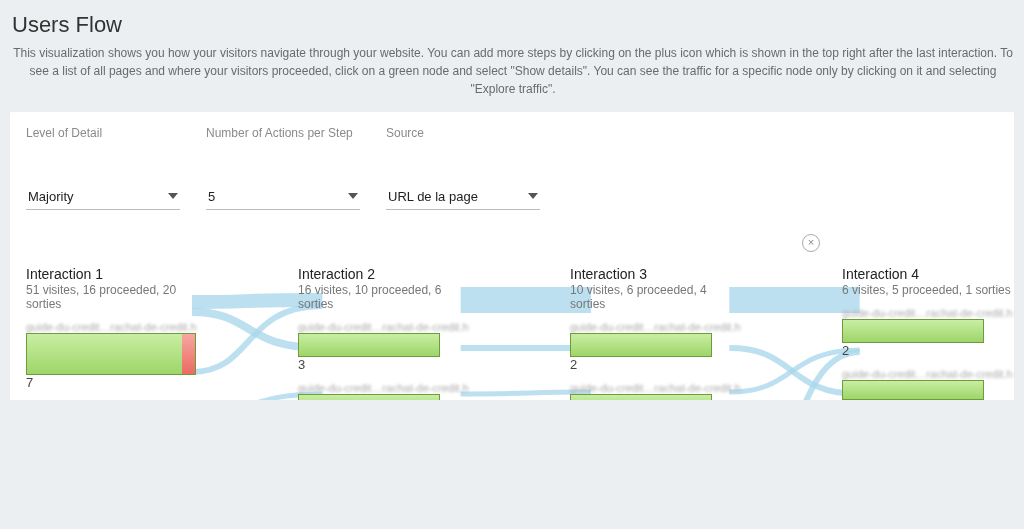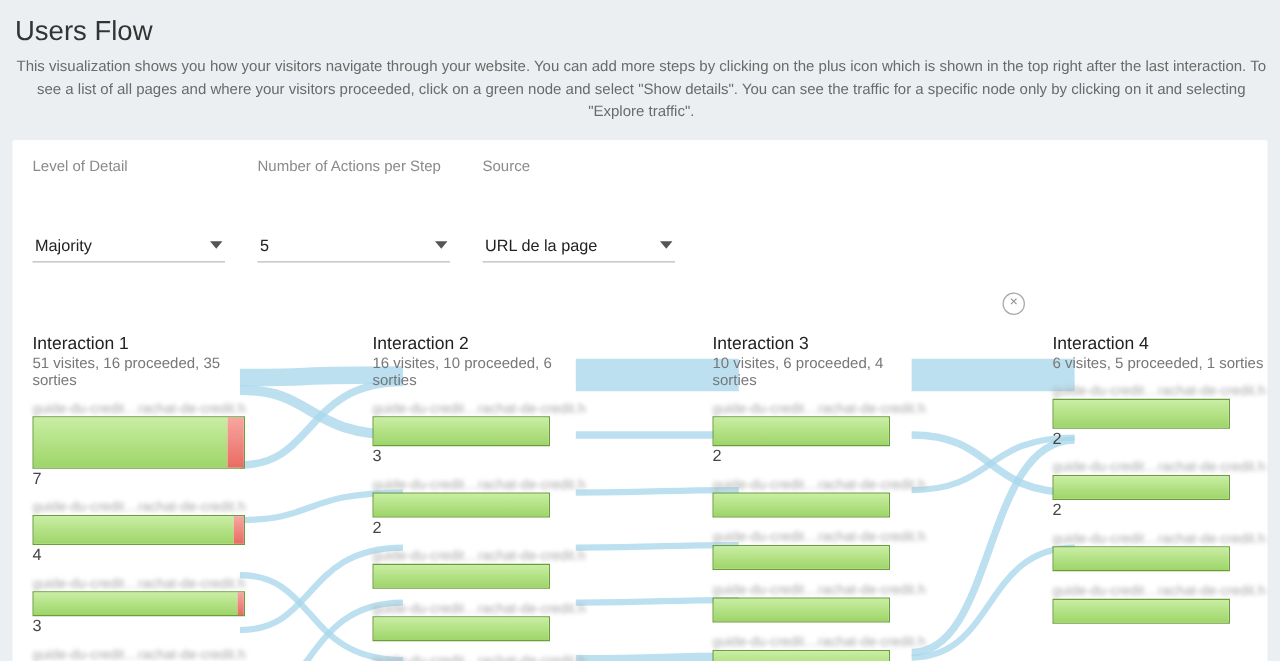--- a/index.html
+++ b/index.html
@@ -1,16 +1,16 @@
 <!DOCTYPE html>
 <html><head>
 <meta charset="utf-8">
 <style>
   html,body{margin:0;padding:0;font-family:Arial,Helvetica,sans-serif;background:#eceff1;color:#444;font-size:13px;}
-  .wrap{width:1024px;height:529px;box-sizing:border-box;padding:8px 10px 0 10px;position:relative;overflow:hidden;}
+  .wrap{width:1024px;height:400px;box-sizing:border-box;padding:8px 10px 0 10px;position:relative;overflow:hidden;}
   .title{font-size:22px;font-weight:400;margin:4px 0 6px 2px;color:#333;}
   .desc{font-size:12px;color:#6a6a6a;margin:0 0 14px 2px;line-height:1.5;text-align:center;}
   .panel{background:#fff;border-radius:2px;padding:14px 16px 30px 16px;position:relative;height:430px;box-sizing:border-box;}
   .controls{display:flex;gap:26px;margin-bottom:24px;}
   .ctrl{display:flex;flex-direction:column;gap:40px;}
   .ctrl-label{color:#8a8a8a;font-size:12px;margin-bottom:6px;}
   .ctrl-field{display:flex;align-items:center;justify-content:space-between;border-bottom:1px solid #bbb;padding:3px 2px 5px 2px;min-width:150px;color:#222;font-size:13px;cursor:pointer;}
   .ctrl-field .caret{margin-left:30px;}
   .caret svg{width:10px;height:10px;fill:#555;}
   .flow{position:relative;height:340px;}
@@ -93,21 +93,21 @@
         <path d="M712 114 C780 114 770 160 844 160" stroke-width="6"></path>
         <path d="M712 158 C780 158 770 116 844 116" stroke-width="5"></path>
         <path d="M712 288 C780 288 770 118 844 118" stroke-width="6"></path>
         <path d="M712 292 C780 292 770 204 844 204" stroke-width="5"></path>
       </svg>
 
       <div class="cols" id="cols">
           <div class="col">
             <div class="col-head">
               <div class="col-title">Interaction 1</div>
-              <div class="col-sub">51 visites, 16 proceeded, 35 sorties</div>
+              <div class="col-sub">51 visites, 16 proceeded, 20 sorties</div>
             </div>
             <div class="node">
               <div class="nlabel">guide-du-credit…rachat-de-credit.html</div>
               <div class="nbox"><div class="bar big" style="width: 168px;">
                   <div class="g" style="width: 92%;"></div>
                   <div class="r" style="width: 8%;"></div>
                 </div><span class="num">7</span></div>
             </div>
             <div class="node">
               <div class="nlabel">guide-du-credit…rachat-de-credit.html</div>

